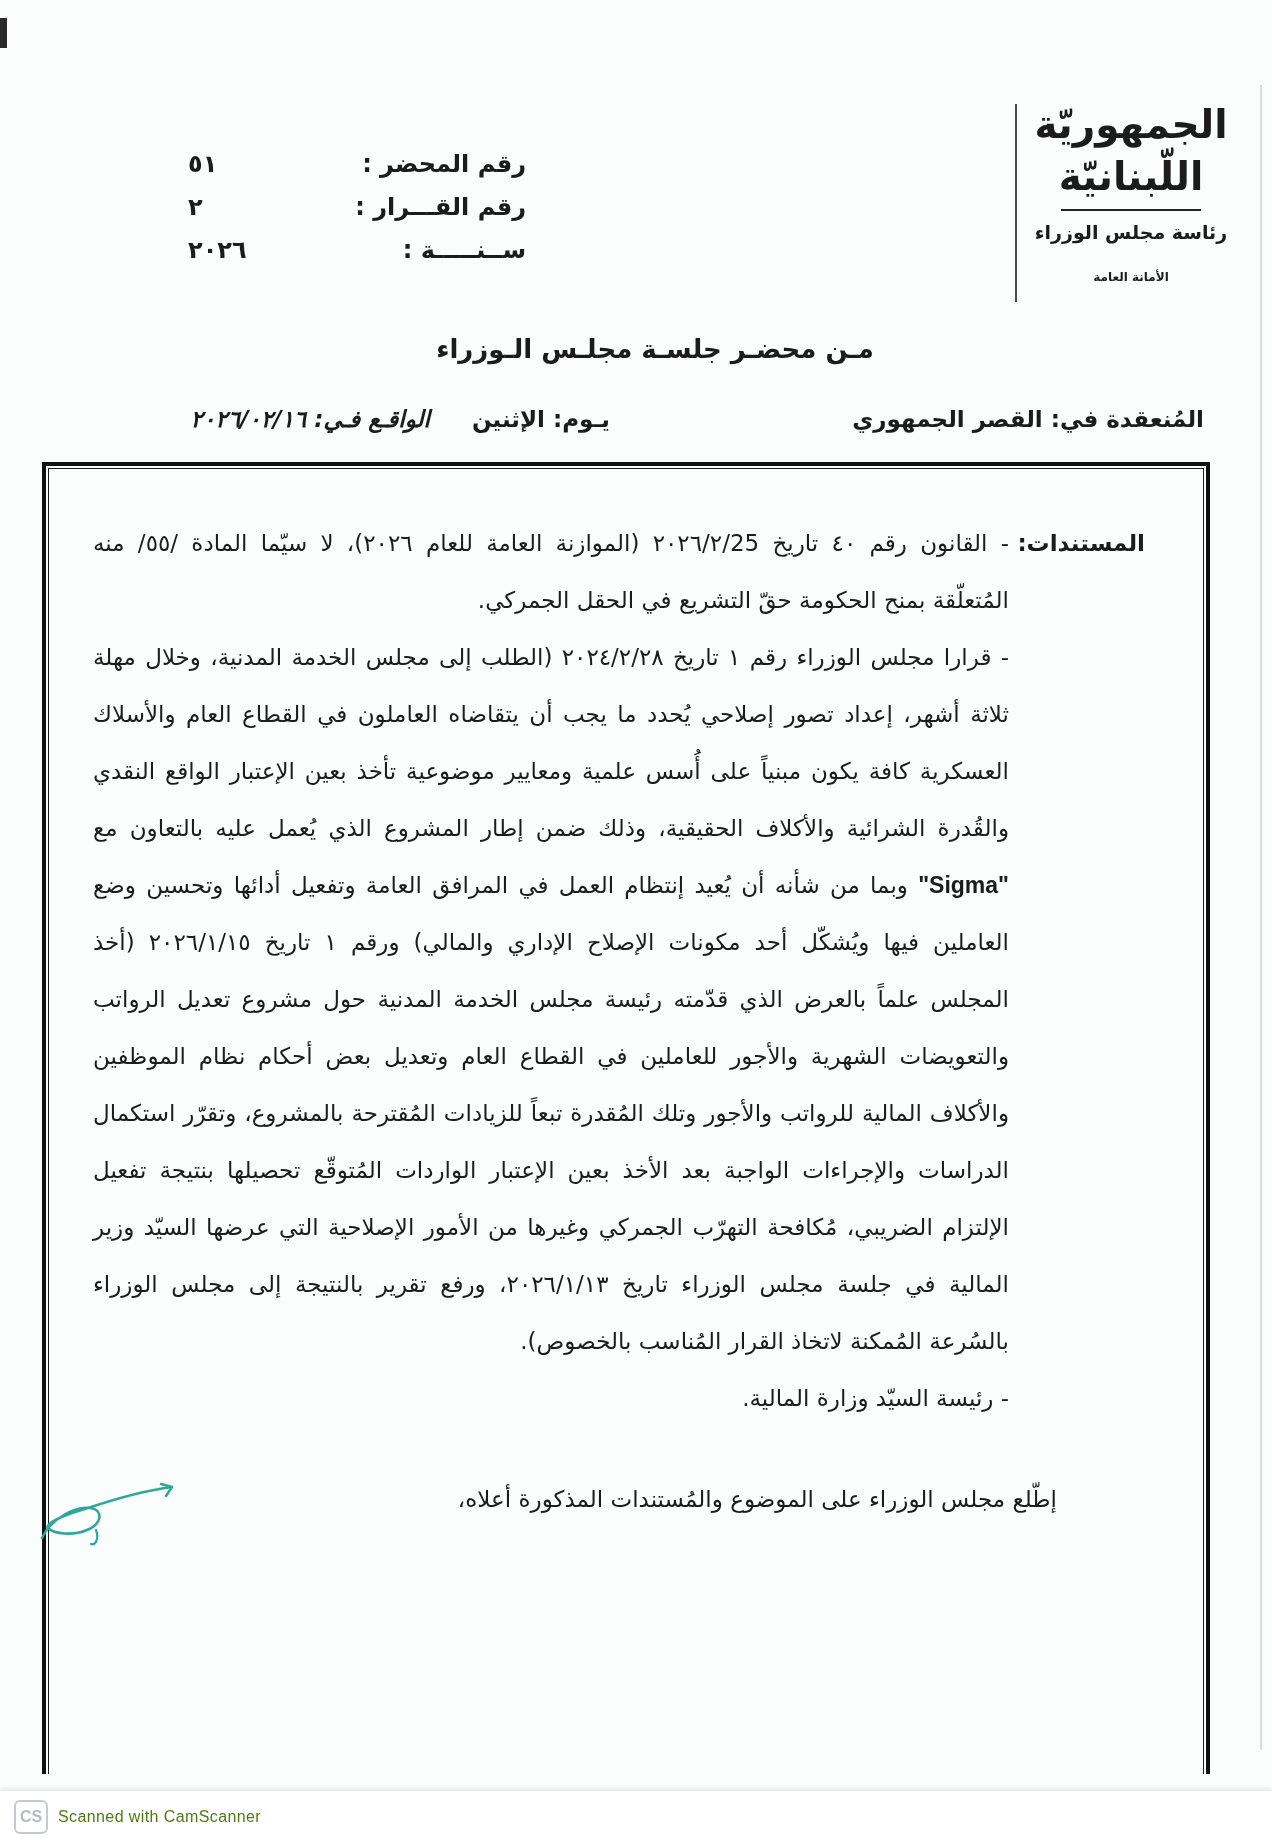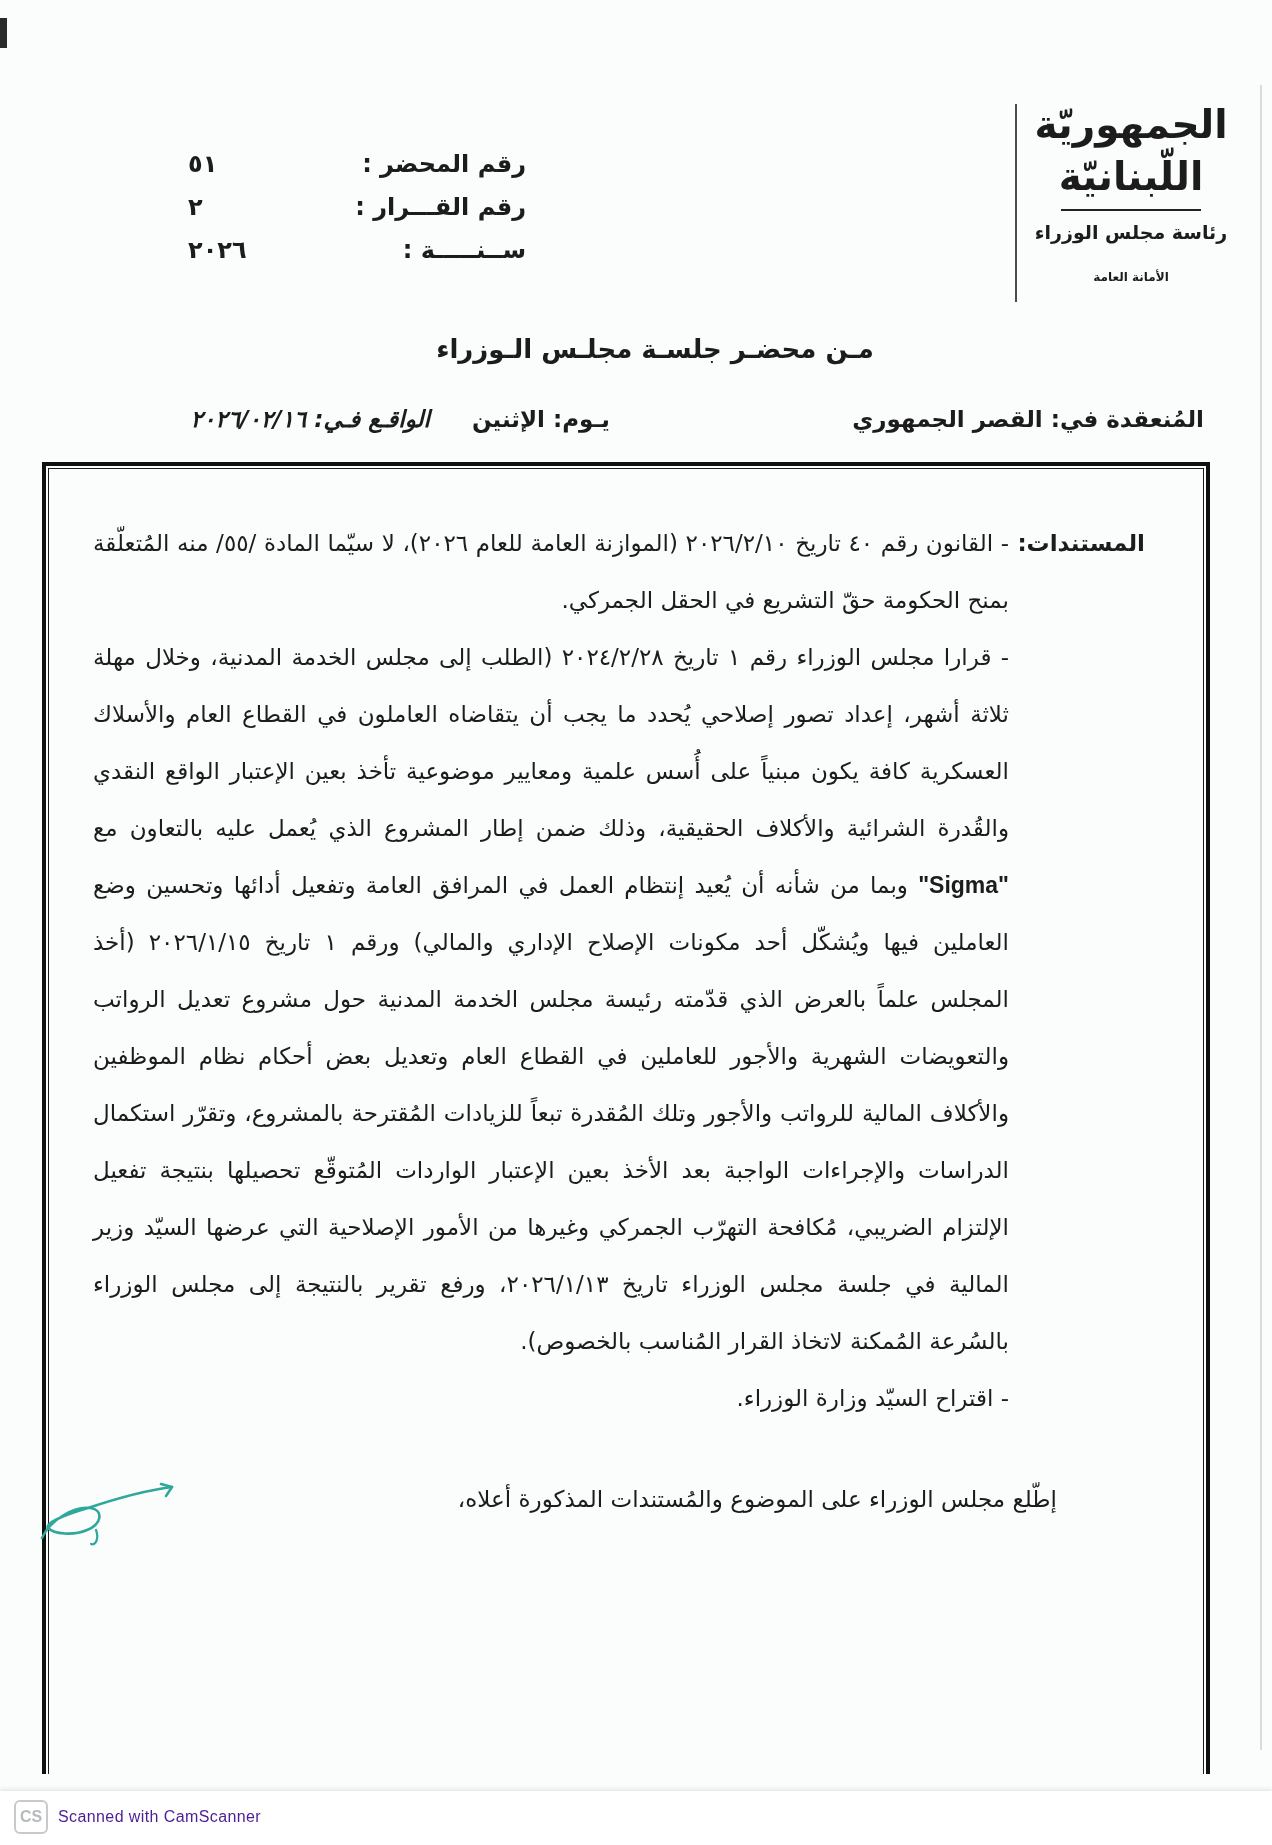--- a/index.html
+++ b/index.html
@@ -56,21 +56,21 @@
 
   
   .signature{position:absolute;left:36px;top:1480px;}
 
   
   .scan-strip{position:absolute;left:0;bottom:0;width:1272px;height:54px;background:#ffffff;
     box-shadow:0 -2px 4px rgba(120,130,130,0.18);}
   .cs-logo{position:absolute;left:14px;top:9px;width:30px;height:30px;border:2px solid #c6cacc;
     border-radius:6px;background:#fff;color:#b6bbbe;font-family:Liberation Sans, sans-serif;
     font-weight:700;font-size:16px;line-height:30px;text-align:center;}
-  .cs-text{position:absolute;left:58px;top:17px;color:#4c1d95;
+  .cs-text{position:absolute;left:58px;top:17px;color:#4d7c0f;
     font-family:"Liberation Sans",sans-serif;font-size:16px;letter-spacing:0.4px;}
 </style>
 </head>
 <body>
 
 <div class="canvas">
 
   <div class="corner-speck"></div>
   <div class="edge-line-right"></div>
 
@@ -115,23 +115,23 @@
     </span>
   </div>
 
   <div class="doc-box">
     <div class="doc-box-inner body-text">
 
 
       <div class="docs-row">
         <div class="docs-label lbl">المستندات:</div>
         <div class="docs-items">
-          <p>- القانون رقم ٤٠ تاريخ ٢٠٢٦/٢/١٠ (الموازنة العامة للعام ٢٠٢٦)، لا سيّما المادة /٥٥/ منه المُتعلّقة بمنح الحكومة حقّ التشريع في الحقل الجمركي.</p>
+          <p>- القانون رقم ٤٠ تاريخ ٢٠٢٦/٢/25 (الموازنة العامة للعام ٢٠٢٦)، لا سيّما المادة /٥٥/ منه المُتعلّقة بمنح الحكومة حقّ التشريع في الحقل الجمركي.</p>
           <p><span>- قرارا مجلس الوزراء رقم ١ تاريخ ٢٠٢٤/٢/٢٨ (الطلب إلى مجلس الخدمة المدنية، وخلال مهلة ثلاثة أشهر، إعداد تصور إصلاحي يُحدد ما يجب أن يتقاضاه العاملون في القطاع العام والأسلاك العسكرية كافة يكون مبنياً على أُسس علمية ومعايير موضوعية تأخذ بعين الإعتبار الواقع النقدي والقُدرة الشرائية والأكلاف الحقيقية، وذلك ضمن إطار المشروع الذي يُعمل عليه بالتعاون مع </span><span class="sigma">"Sigma"</span><span> وبما من شأنه أن يُعيد إنتظام العمل في المرافق العامة وتفعيل أدائها وتحسين وضع العاملين فيها ويُشكّل أحد مكونات الإصلاح الإداري والمالي) ورقم ١ تاريخ ٢٠٢٦/١/١٥ (أخذ المجلس علماً بالعرض الذي قدّمته رئيسة مجلس الخدمة المدنية حول مشروع تعديل الرواتب والتعويضات الشهرية والأجور للعاملين في القطاع العام وتعديل بعض أحكام نظام الموظفين والأكلاف المالية للرواتب والأجور وتلك المُقدرة تبعاً للزيادات المُقترحة بالمشروع، وتقرّر استكمال الدراسات والإجراءات الواجبة بعد الأخذ بعين الإعتبار الواردات المُتوقّع تحصيلها بنتيجة تفعيل الإلتزام الضريبي، مُكافحة التهرّب الجمركي وغيرها من الأمور الإصلاحية التي عرضها السيّد وزير المالية في جلسة مجلس الوزراء تاريخ ٢٠٢٦/١/١٣، ورفع تقرير بالنتيجة إلى مجلس الوزراء بالسُرعة المُمكنة لاتخاذ القرار المُناسب بالخصوص).</span></p>
-          <p>- اقتراح السيّد وزارة الوزراء.</p>
+          <p>- رئيسة السيّد وزارة المالية.</p>
         </div>
       </div>
 
       <p class="closing-p">إطّلع مجلس الوزراء على الموضوع والمُستندات المذكورة أعلاه،</p>
 
     </div>
   </div>
 
   <svg class="signature" width="160" height="80" viewBox="0 0 160 80">
     <path d="M6 58 C14 40 38 26 54 28 C68 30 66 44 51 50 C37 56 18 54 12 48 C9 44 24 36 52 28 C82 18 112 10 136 7" fill="none" stroke="#2fa79b" stroke-width="2.6" stroke-linecap="round"></path>

